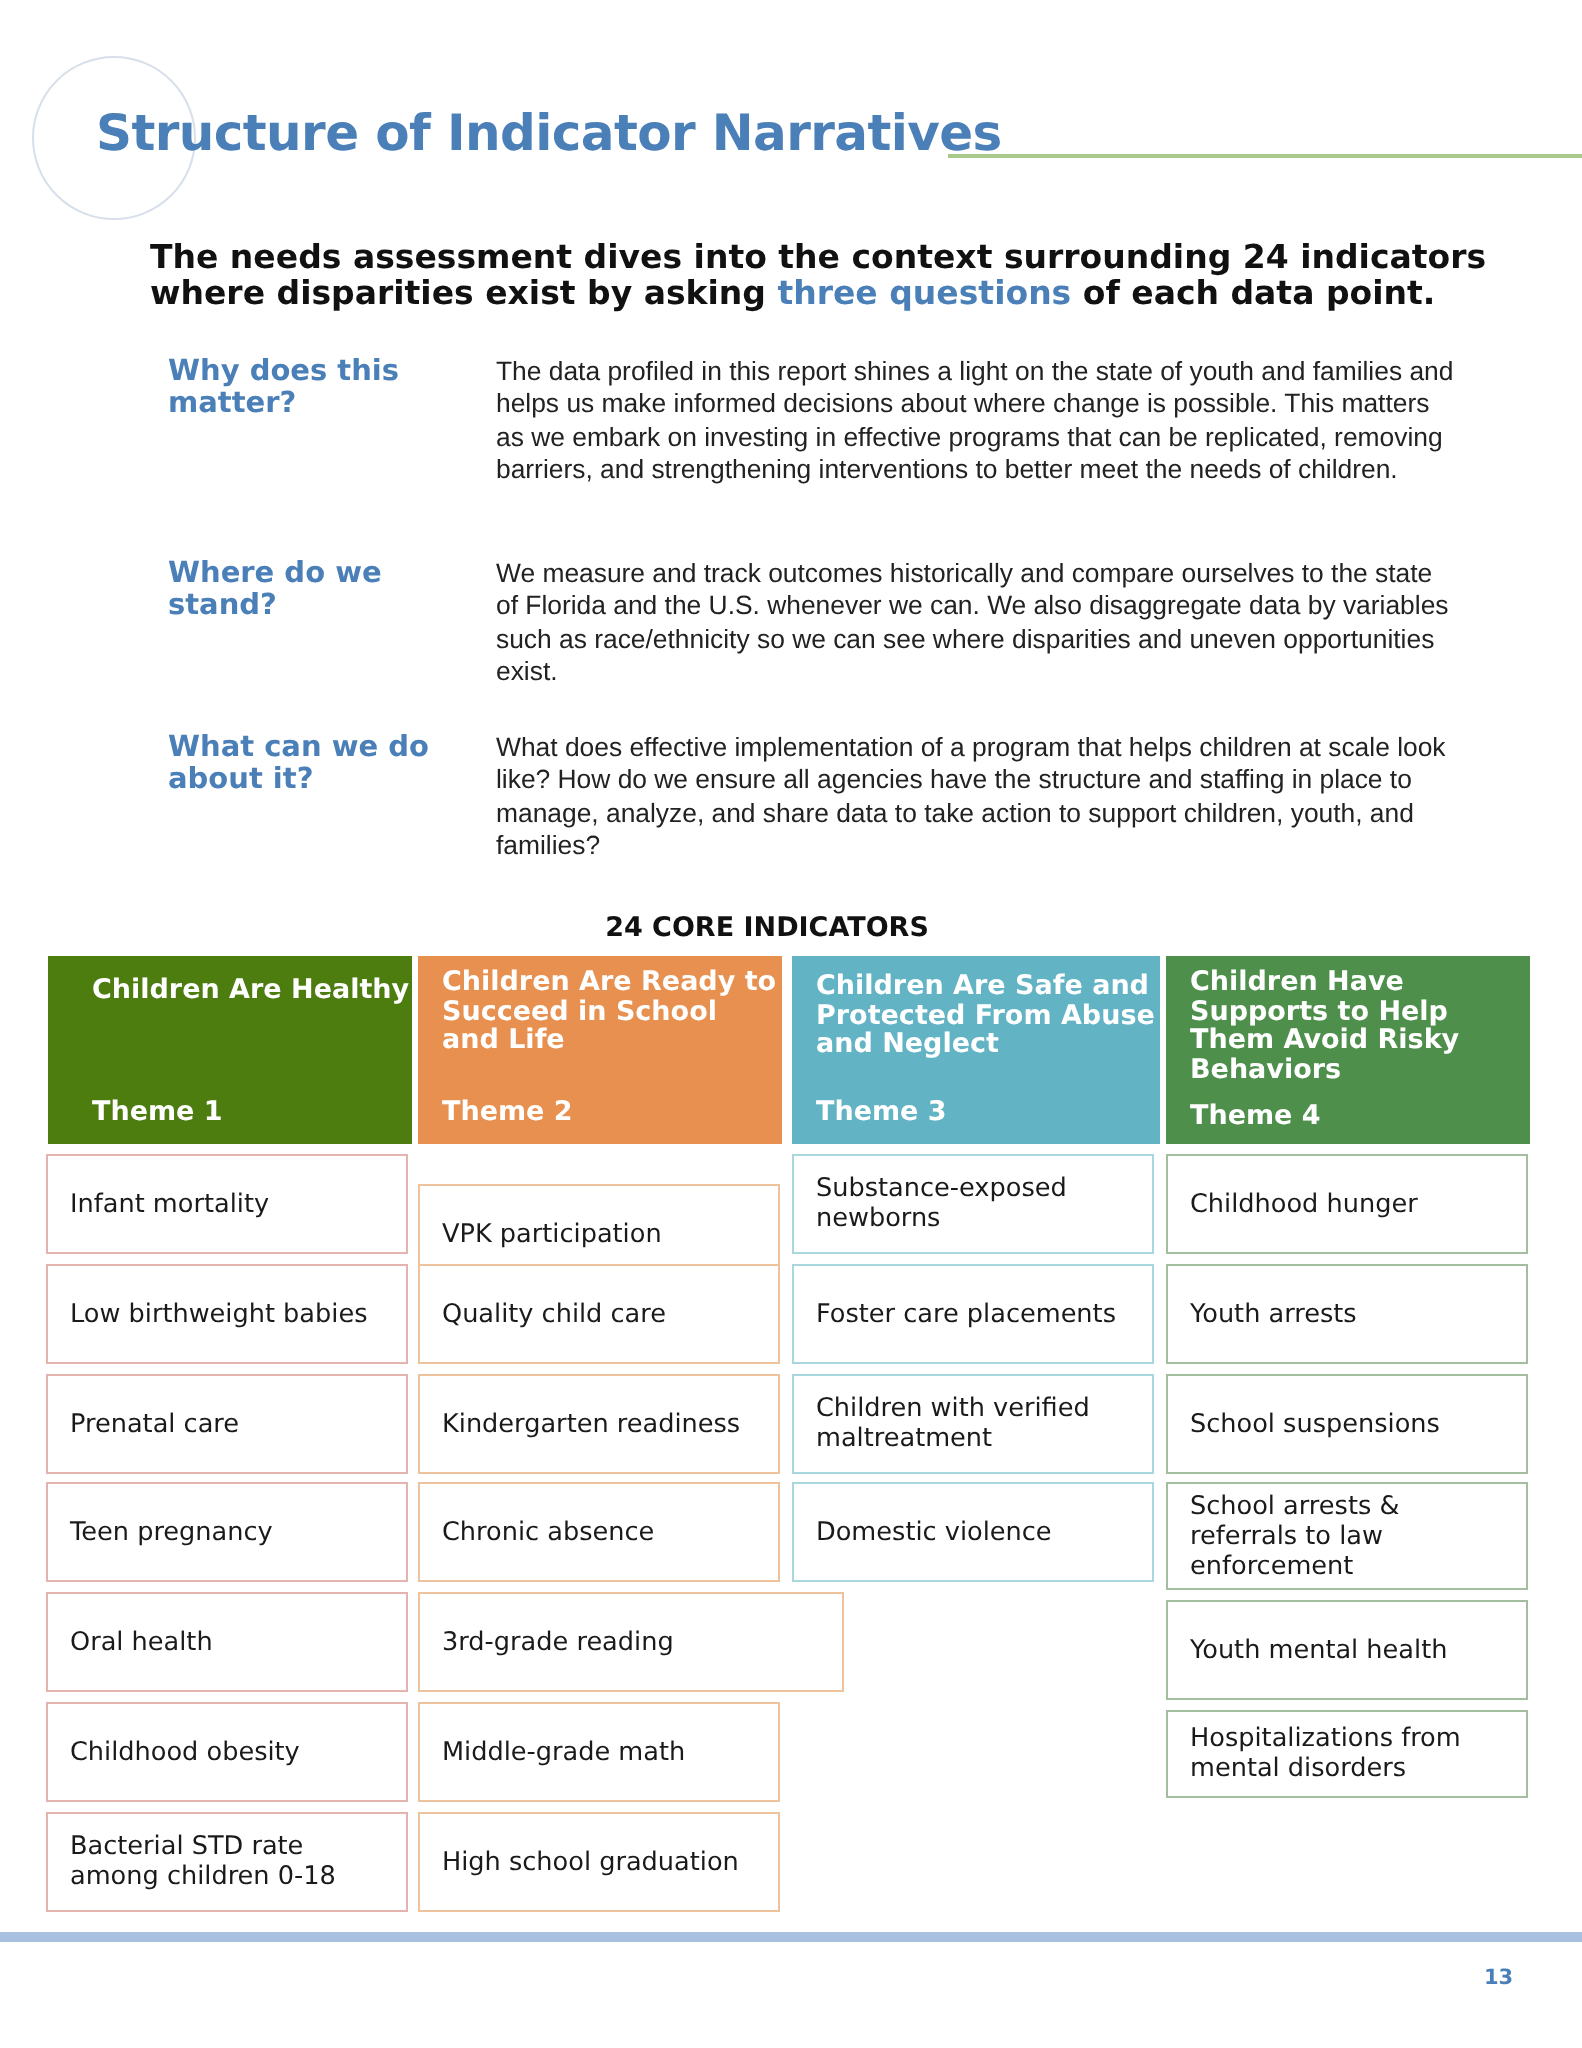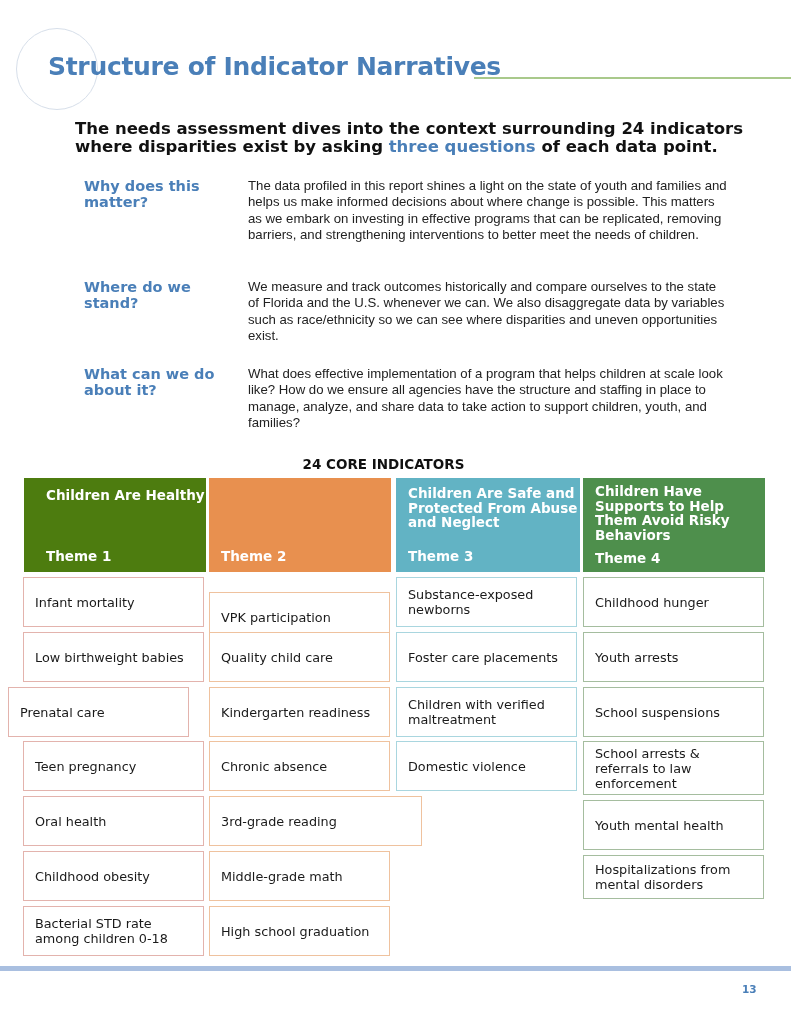--- a/index.html
+++ b/index.html
@@ -86,26 +86,27 @@
 
 <div class="core-title"><span>24 CORE INDICATORS</span></div>
 
 <div id="grid">
     <div class="theme-head" style="left: 24px; width: 182px; background: #4d7c0f;">
       <div class="tname" style="top: 10px; left: 22px;">Children Are Healthy</div>
       <div class="tnum" style="top: 70px; left: 22px;">Theme 1</div>
     </div>
     <div class="cell" style="left: 23px; width: 181px; top: 577px; height: 50px; border-color: rgb(227, 179, 173);">Infant mortality</div>
     <div class="cell" style="left: 23px; width: 181px; top: 632px; height: 50px; border-color: rgb(227, 179, 173);">Low birthweight babies</div>
-    <div class="cell" style="left: 8px; width: 181px; top: 687px; height: 50px; border-color: rgb(227, 179, 173);">Prenatal care</div>
+    <div class="cell" style="left: 23px; width: 181px; top: 687px; height: 50px; border-color: rgb(227, 179, 173);">Prenatal care</div>
     <div class="cell" style="left: 23px; width: 181px; top: 741px; height: 50px; border-color: rgb(227, 179, 173);">Teen pregnancy</div>
     <div class="cell" style="left: 23px; width: 181px; top: 796px; height: 50px; border-color: rgb(227, 179, 173);">Oral health</div>
     <div class="cell" style="left: 23px; width: 181px; top: 851px; height: 50px; border-color: rgb(227, 179, 173);">Childhood obesity</div>
     <div class="cell" style="left: 23px; width: 181px; top: 906px; height: 50px; border-color: rgb(227, 179, 173);">Bacterial STD rate among children 0-18</div>
     <div class="theme-head" style="left: 209px; width: 182px; background: rgb(232, 144, 79);">
+      <div class="tname" style="top: 6px;">Children Are Ready to Succeed in School and Life</div>
       <div class="tnum" style="top: 70px;">Theme 2</div>
     </div>
     <div class="cell" style="left: 209px; width: 181px; top: 577px; height: 50px; border-color: rgb(239, 194, 158); margin-top: 15px;">VPK participation</div>
     <div class="cell" style="left: 209px; width: 181px; top: 632px; height: 50px; border-color: rgb(239, 194, 158);">Quality child care</div>
     <div class="cell" style="left: 209px; width: 181px; top: 687px; height: 50px; border-color: rgb(239, 194, 158);">Kindergarten readiness</div>
     <div class="cell" style="left: 209px; width: 181px; top: 741px; height: 50px; border-color: rgb(239, 194, 158);">Chronic absence</div>
     <div class="cell" style="left: 209px; width: 213px; top: 796px; height: 50px; border-color: rgb(239, 194, 158);">3rd-grade reading</div>
     <div class="cell" style="left: 209px; width: 181px; top: 851px; height: 50px; border-color: rgb(239, 194, 158);">Middle-grade math</div>
     <div class="cell" style="left: 209px; width: 181px; top: 906px; height: 50px; border-color: rgb(239, 194, 158);">High school graduation</div>
     <div class="theme-head" style="left: 396px; width: 184px; background: rgb(98, 179, 196);">

